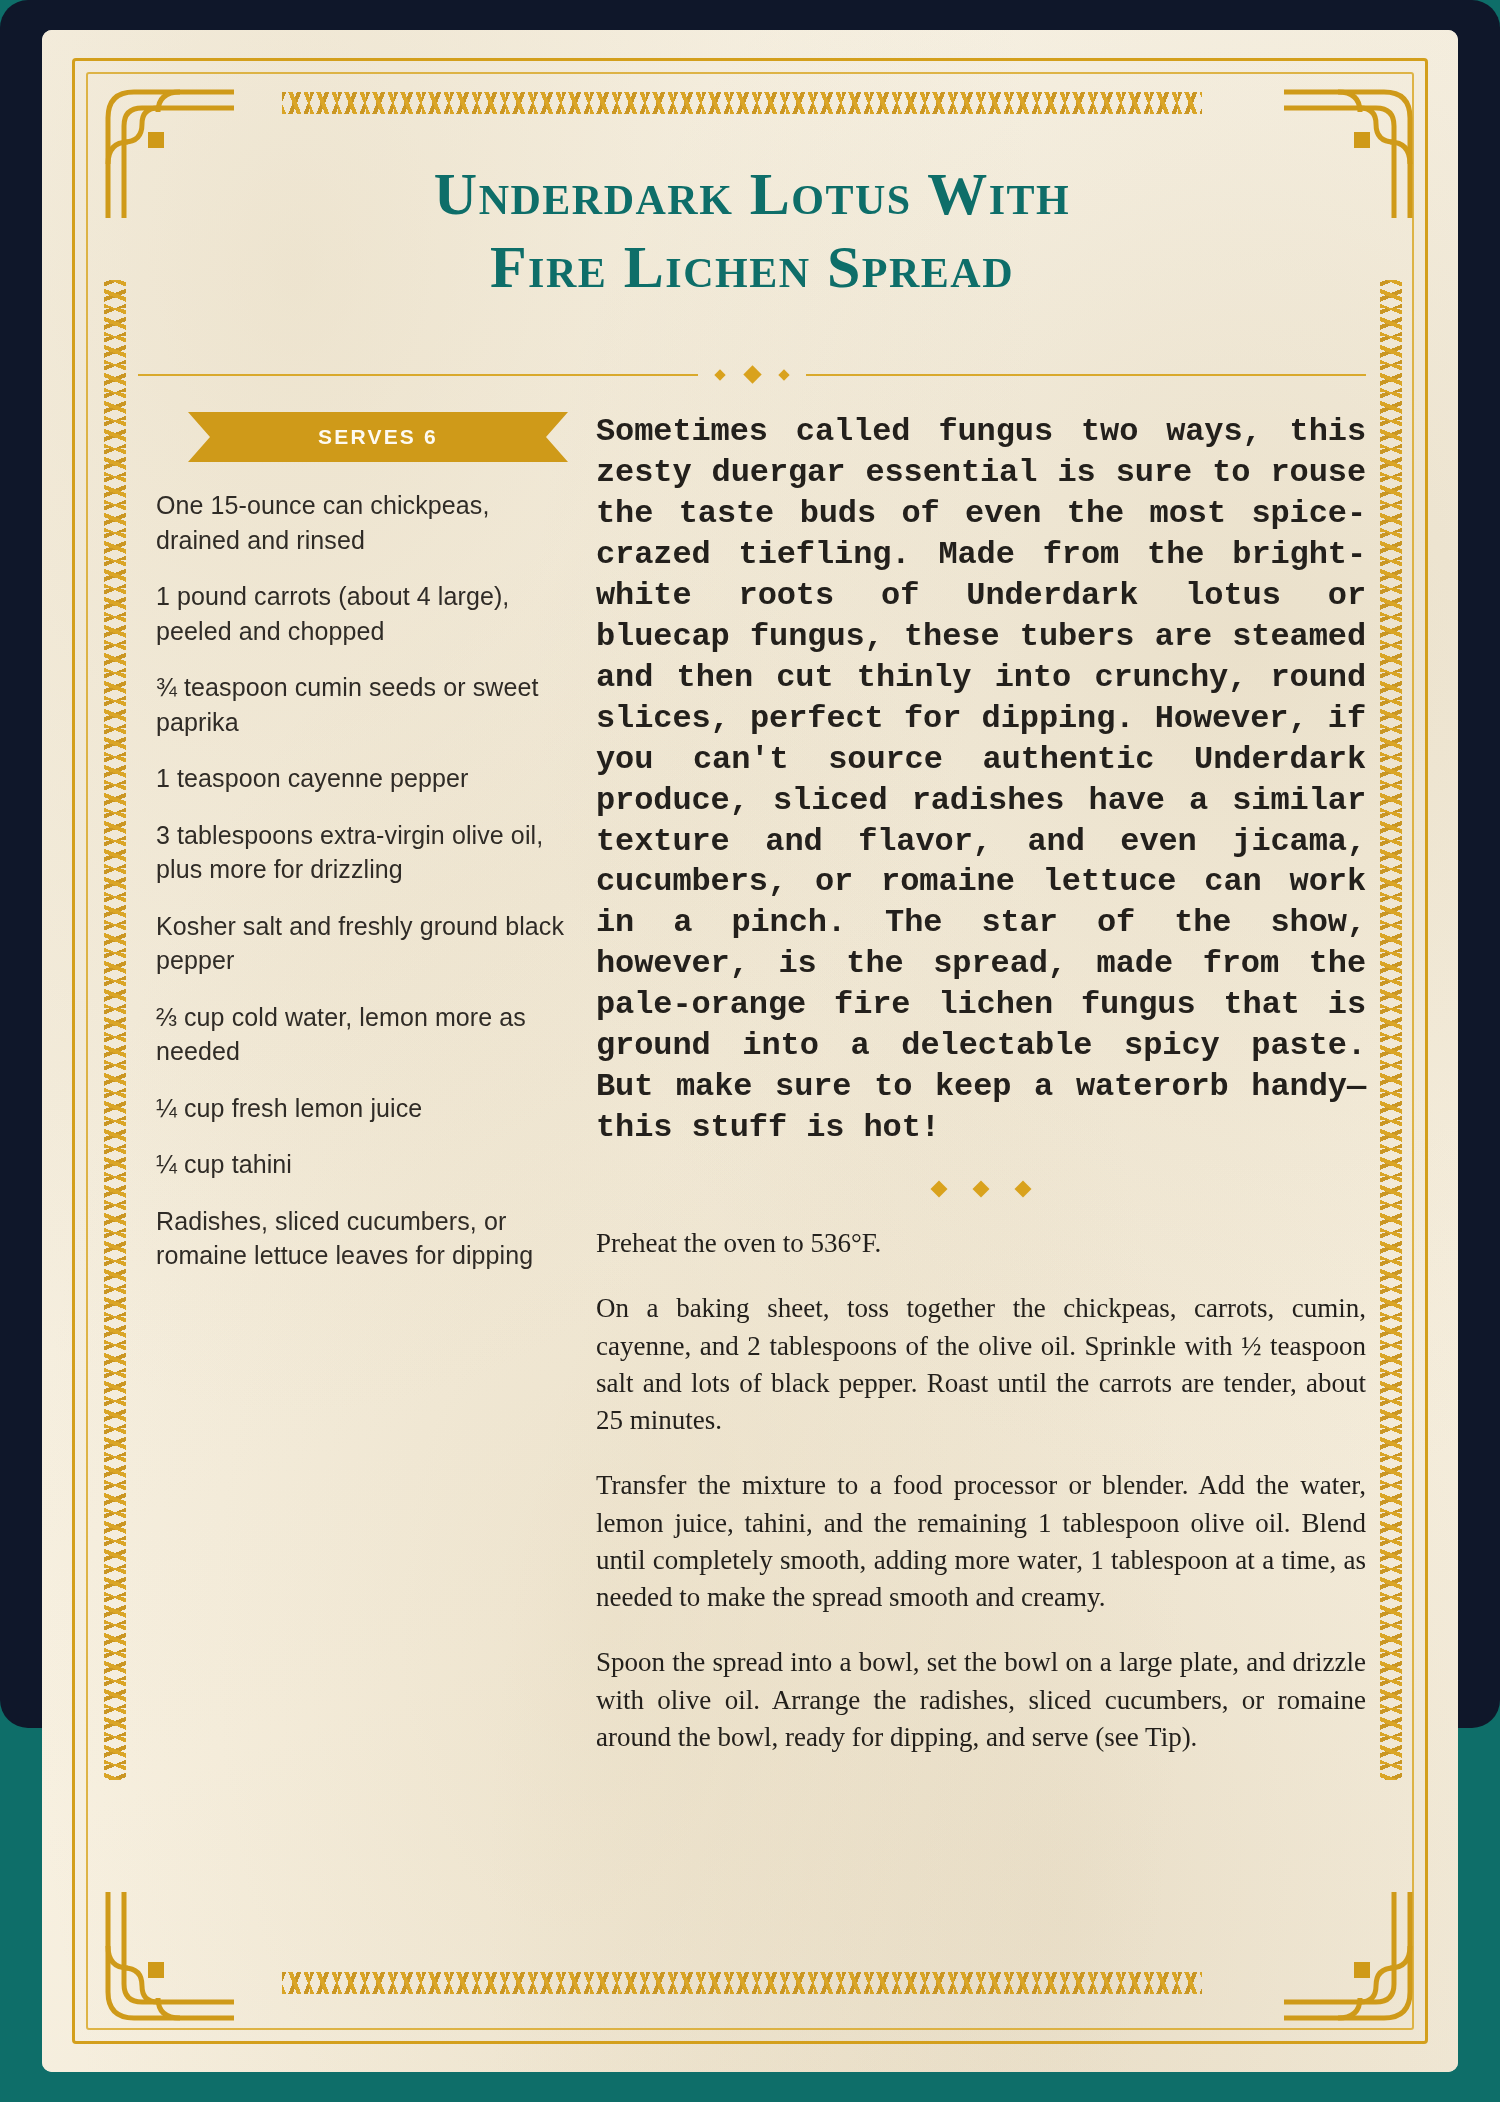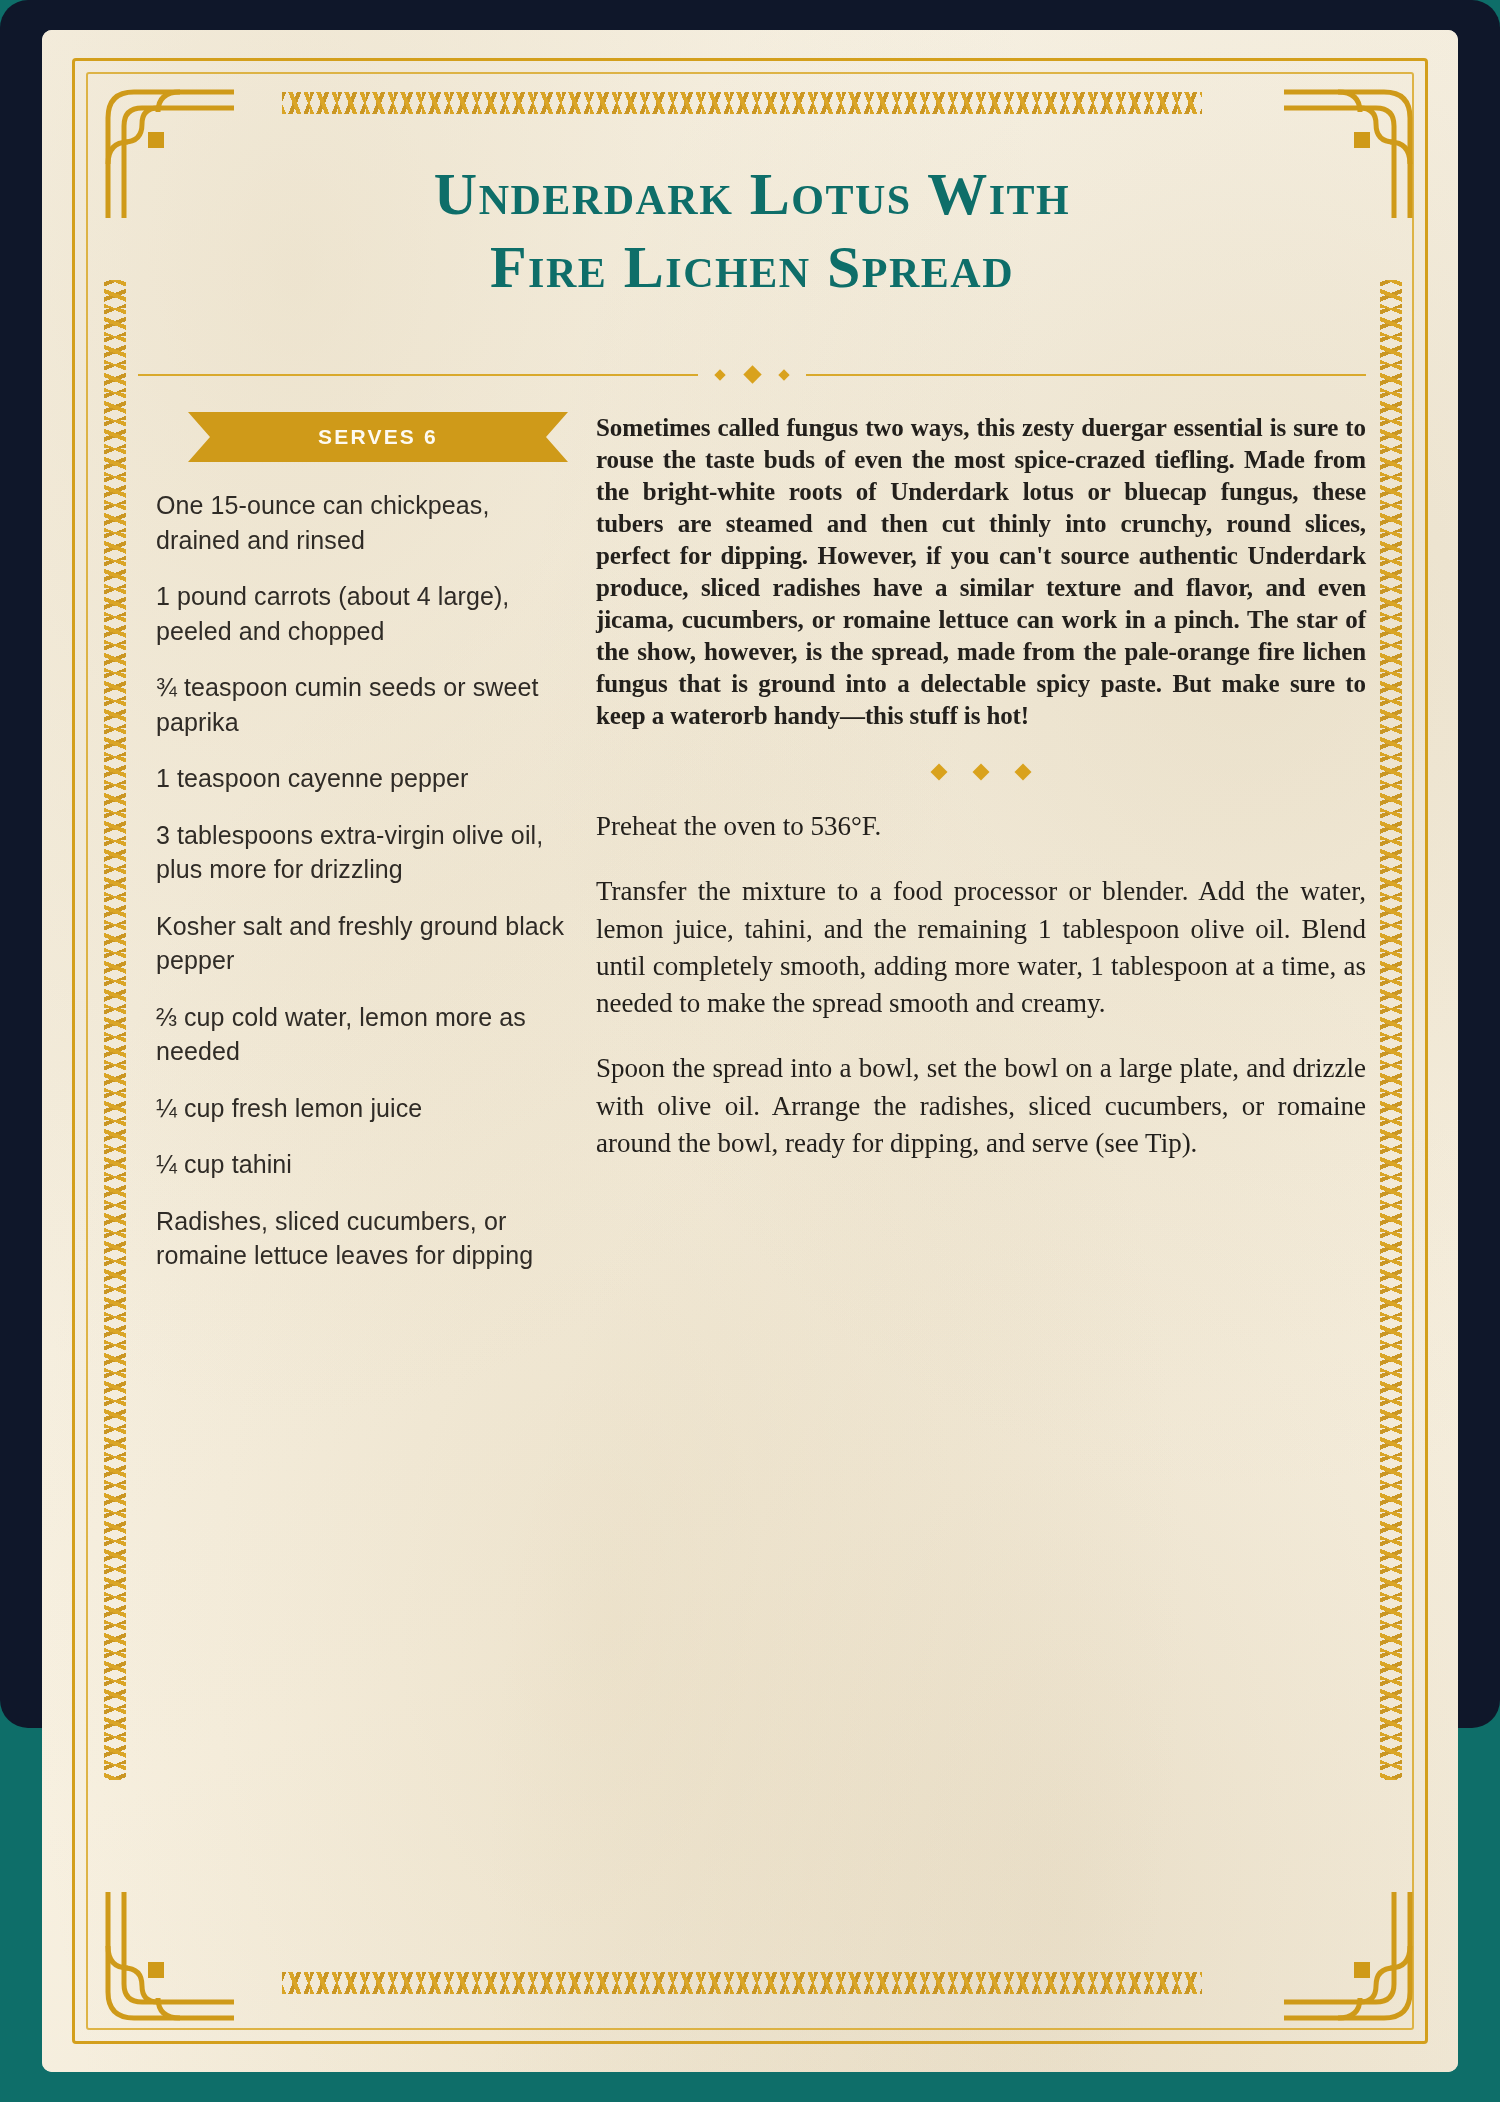--- a/index.html
+++ b/index.html
@@ -171,22 +171,22 @@
   .tip {
     margin-top: 34px;
     font-size: 23.5px;
     line-height: 1.36;
     color: #d18a2a;
   }
   .tip b { color: #cf7f20; font-weight: bold; }
 
   
   .intro {
-    font-family: Liberation Serif, serif;
-    font-size: 25px;
+    font-family: Liberation Mono, monospace;
+    font-size: 32px;
     line-height: 1.28;
     color: #23201c;
     text-align: justify;
     font-weight: 600;
     letter-spacing: -0.1px;
   }
   .dot-rule {
     margin: 34px auto 30px;
     width: 96px;
     display: flex; justify-content: space-between; align-items: center;
@@ -300,18 +300,19 @@
       </div>
 
       <div class="col-right">
         <div class="intro">Sometimes called fungus two ways, this zesty duergar essential is sure to rouse the taste buds of even the most spice-crazed tiefling. Made from the bright-white roots of Underdark lotus or bluecap fungus, these tubers are steamed and then cut thinly into crunchy, round slices, perfect for dipping. However, if you can't source authentic Underdark produce, sliced radishes have a similar texture and flavor, and even jicama, cucumbers, or romaine lettuce can work in a pinch. The star of the show, however, is the spread, made from the pale-orange fire lichen fungus that is ground into a delectable spicy paste. But make sure to keep a waterorb handy—this stuff is hot!</div>
         <div class="dot-rule">
           <i></i>
           <i></i>
           <i></i>
         </div>
         <div class="step">Preheat the oven to 536°F.</div>
+        <div class="step">On a baking sheet, toss together the chickpeas, carrots, cumin, cayenne, and 2 tablespoons of the olive oil. Sprinkle with ½ teaspoon salt and lots of black pepper. Roast until the carrots are tender, about 25 minutes.</div>
         <div class="step">Transfer the mixture to a food processor or blender. Add the water, lemon juice, tahini, and the remaining 1 tablespoon olive oil. Blend until completely smooth, adding more water, 1 tablespoon at a time, as needed to make the spread smooth and creamy.</div>
         <div class="step">Spoon the spread into a bowl, set the bowl on a large plate, and drizzle with olive oil. Arrange the radishes, sliced cucumbers, or romaine around the bowl, ready for dipping, and serve (see Tip).</div>
       </div>
     </div>
   </div>
 </div>
 
 </body></html>

